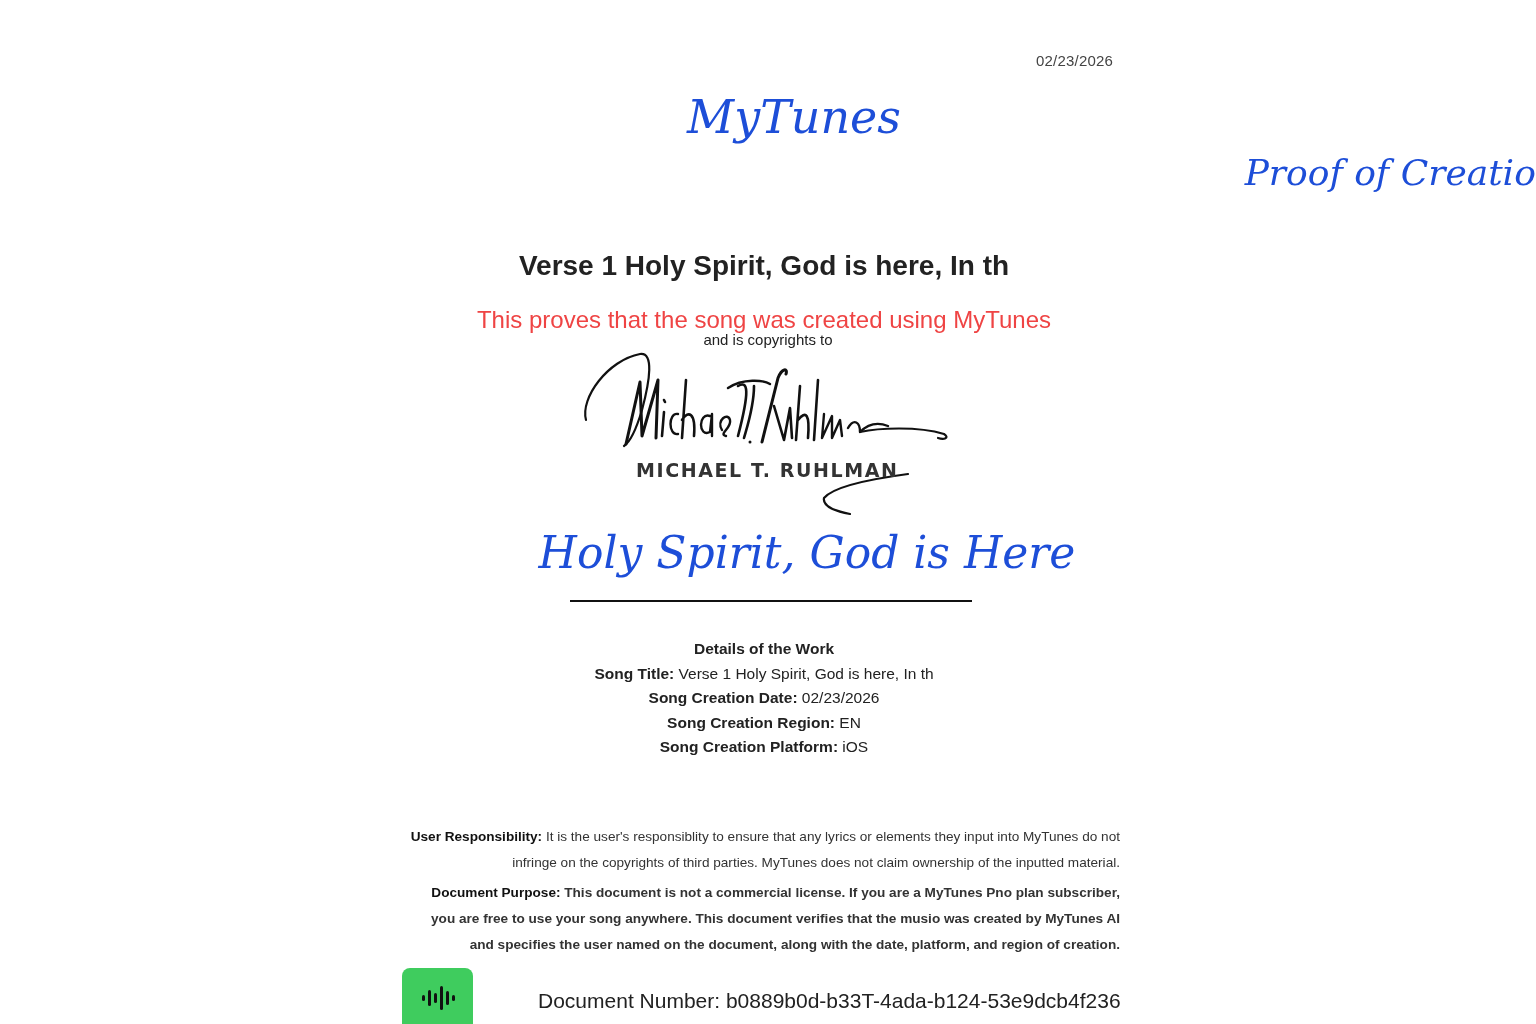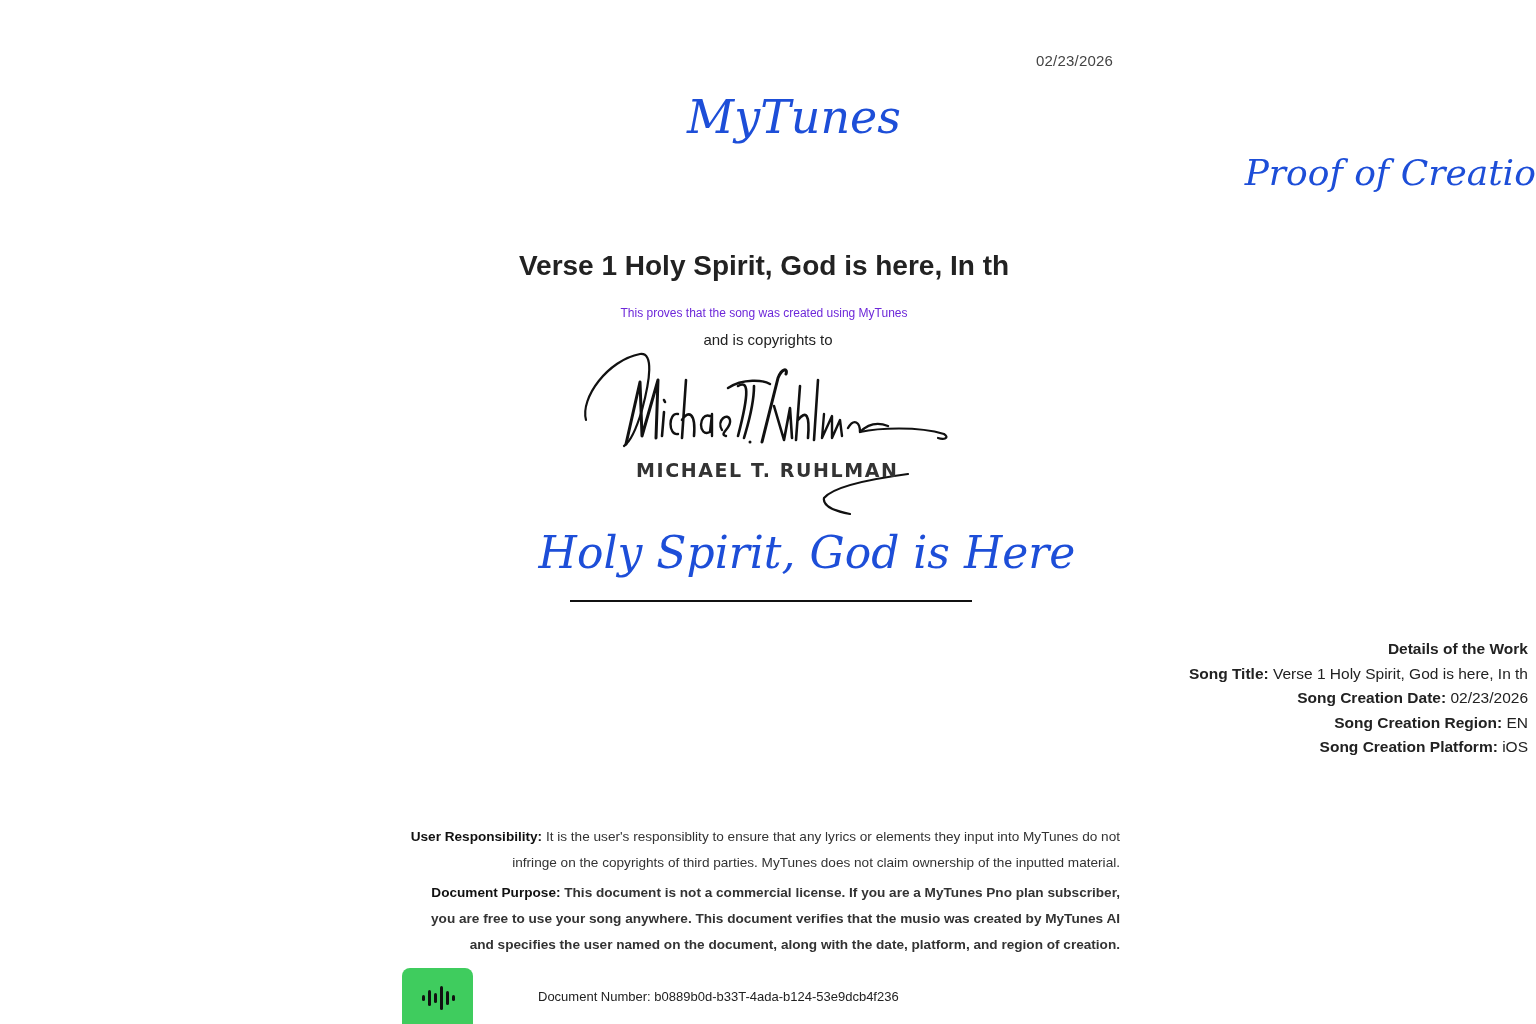--- a/index.html
+++ b/index.html
@@ -45,22 +45,22 @@
     .song-heading {
       top: 250px;
       font-size: 28px;
       font-weight: bold;
       color: #222222;
       left: 0; width: 1528px; text-align: center;
     }
 
     .proof-line {
       top: 306px;
-      font-size: 12px;
-      color: #6d28d9;
+      font-size: 24px;
+      color: #ef4444;
       left: 0; width: 1528px; text-align: center;
     }
     .attrib-line {
       top: 331px;
       font-size: 15px;
       color: #222222;
       left: 0; width: 1536px; text-align: center;
     }
 
     .signature {
@@ -90,21 +90,21 @@
       left: 570px;
       width: 402px;
       height: 2px;
       background: #111111;
     }
 
     .details {
       top: 637px;
       left: 0;
       width: 1528px;
-      text-align: right;
+      text-align: center;
       font-size: 15.5px;
       line-height: 24.5px;
       color: #222222;
     }
     .details .row b { font-weight: bold; }
 
     .para {
       left: 410px;
       width: 710px;
       text-align: right;
@@ -123,21 +123,21 @@
       height: 60px;
       background: #3fcc5e;
       border-radius: 8px 8px 0 0;
       display: flex;
       align-items: center;
       justify-content: center;
     }
     .docnum {
       top: 989px;
       left: 538px;
-      font-size: 13px;
+      font-size: 21px;
       color: #222222;
     }
   </style>
 </head>
 <body>
 
 <div class="abs date">02/23/2026</div>
 
 <div class="abs script brand-title">MyTunes</div>
 <div class="abs script doc-title">Proof of Creation</div>

